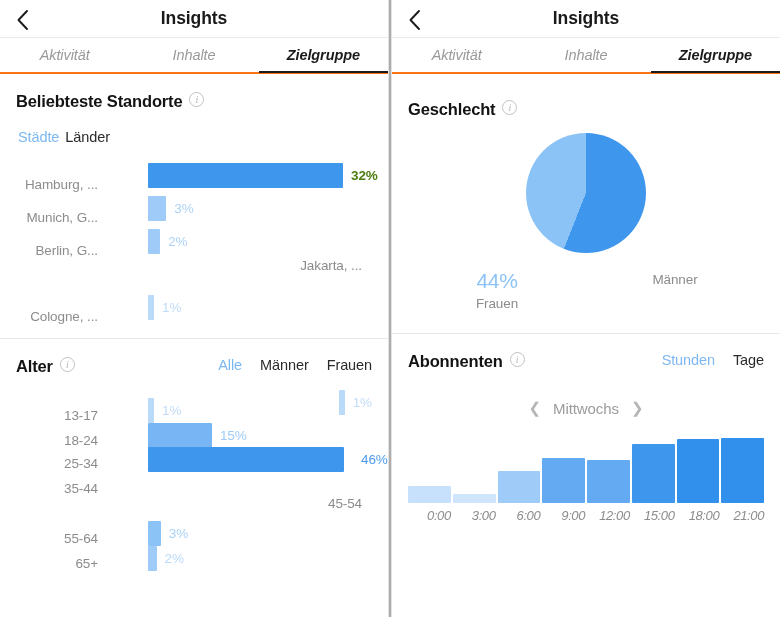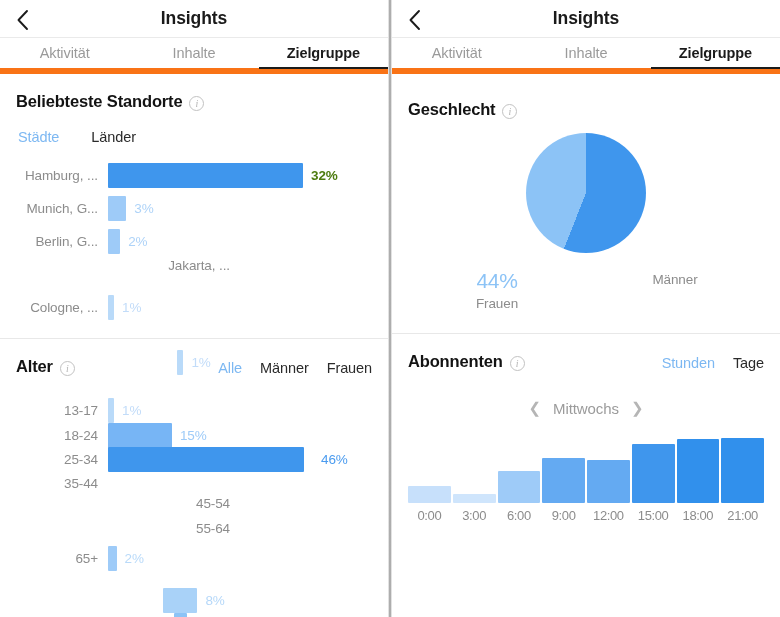--- a/index.html
+++ b/index.html
@@ -42,43 +42,44 @@
   .nav-title {
     width: 100%; text-align: center;
     font-size: 17.5px; font-weight: bold;
     color: #1a1a1a; letter-spacing: -0.1px;
   }
 
   
   .tabs {
     height: 36px;
     display: flex;
-    border-bottom: 6px solid #f97316;
+    border-bottom: 2px solid #f97316;
     background: #fff;
+    font-style: italic;
   }
   .tab {
     flex: 1;
     display: flex; align-items: center; justify-content: center;
     font-size: 14.5px;
     color: #9a9a9a;
     cursor: pointer;
     position: relative;
     letter-spacing: -0.1px;
   }
   .tab.active { color: #1b1b1b; font-weight: bold; }
   .tab.active::after {
     content: ""; position: absolute;
     left: 0; right: 0; bottom: -1px; height: 2px;
     background: #1b1b1b;
   }
 
   
   .section { padding: 0 16px; position: relative; }
   .section-head {
-    display: flex; align-items: flex-end;
+    display: flex; align-items: flex-start;
     padding-top: 18px;
   }
   .section-title {
     font-size: 16.5px; font-weight: bold; color: #131313;
     letter-spacing: -0.15px;
   }
   .info-icon {
     width: 15px; height: 15px; margin-left: 7px;
     border: 1.2px solid #c2c2c2;
     border-radius: 50%;
@@ -95,35 +96,36 @@
     display: flex; gap: 18px;
     align-items: center;
   }
   .toggle-link {
     font-size: 14.5px; color: #2b2b2b; cursor: pointer;
     letter-spacing: -0.1px;
   }
   .toggle-link.sel { color: #7db8f2; }
 
   .sub-toggles {
-    display: flex; gap: 32px;
+    display: flex; gap: 6px;
     padding-top: 18px;
     padding-left: 2px;
   }
 
   .hsep {
     height: 1px; background: #e8e8e8;
     margin: 0 0 0 0;
   }
 
   
   .hbars { padding-top: 14px; }
   .hbar-row {
-    display: flex; align-items: center;
+    display: flex; align-items: flex-end;
     height: 33px;
+    gap: 40px;
   }
   .hbar-label {
     width: 92px; flex: 0 0 92px;
     text-align: right; padding-right: 10px;
     font-size: 13.5px; color: #8c8c8c;
     white-space: nowrap; overflow: hidden;
     letter-spacing: -0.1px;
   }
   .hbar-track {
     flex: 1; display: flex; align-items: center;
@@ -172,23 +174,24 @@
   .vbars {
     display: flex; align-items: flex-end;
     height: 72px; padding-top: 0;
     gap: 2px; margin-top: 14px;
   }
   .vbar { flex: 1; border-radius: 1px; }
   .vaxis {
     display: flex; gap: 2px; margin-top: 5px;
   }
   .vaxis span {
-    flex: 1; text-align: center;
+    flex: 1; text-align: right;
     font-size: 13px; color: #8c8c8c;
     letter-spacing: -0.4px;
+    font-style: italic;
   }
 </style>
 </head>
 <body>
 
 <div class="screens">
 
   <div class="phone">
 
     <div class="navbar">
@@ -293,21 +296,21 @@
           <div class="hbar-row" style="height: 25px;">
             <div class="hbar-label">35-44</div>
           </div>
           <div class="hbar-row" style="height: 25px; flex-direction: column;">
             <div class="hbar-label">45-54</div>
             <div class="hbar-track">
               <div class="hbar-fill" style="width: 34.087px; background: rgb(169, 210, 248);"></div>
               <span class="hbar-val" style="color: rgb(182, 216, 249);">8%</span>
             </div>
           </div>
-          <div class="hbar-row" style="height: 25px; flex-direction: column;">
+          <div class="hbar-row" style="height: 25px;">
             <div class="hbar-label">55-64</div>
             <div class="hbar-track">
               <div class="hbar-fill" style="width: 12.7826px; background: rgb(140, 195, 246);"></div>
               <span class="hbar-val" style="color: rgb(169, 210, 248);">3%</span>
             </div>
           </div>
           <div class="hbar-row" style="height: 25px;">
             <div class="hbar-label">65+</div>
             <div class="hbar-track">
               <div class="hbar-fill" style="width: 8.52174px; background: rgb(158, 203, 248);"></div>

